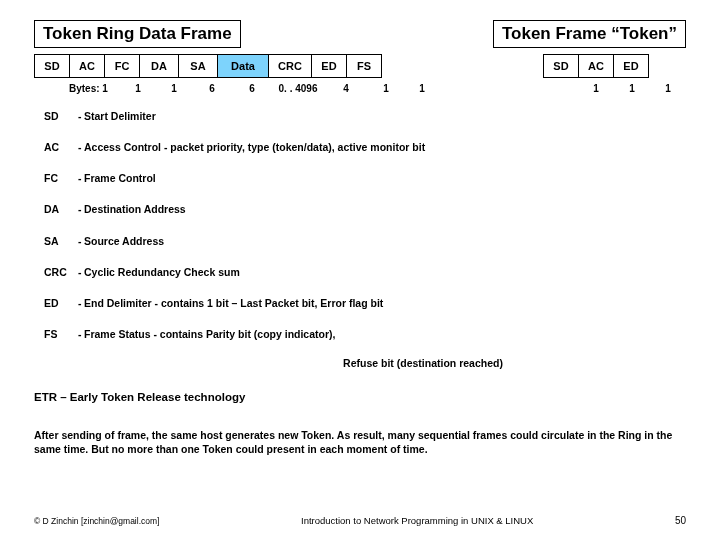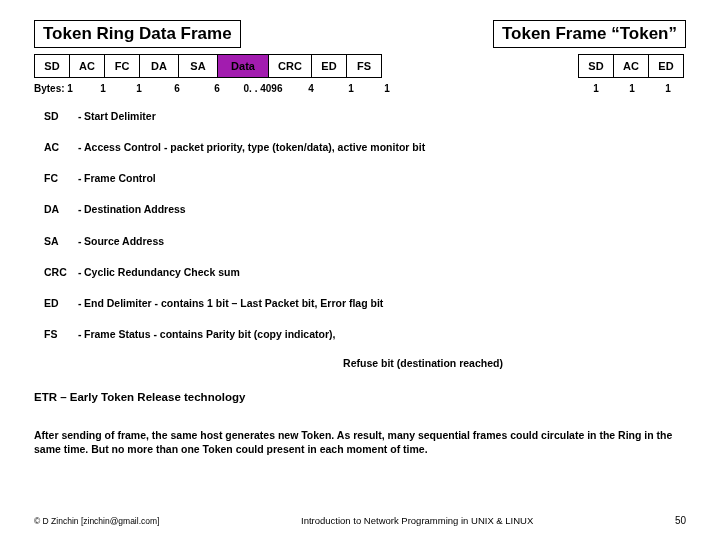--- a/index.html
+++ b/index.html
@@ -42,25 +42,26 @@
   }
   .frame-tbl td {
     border: 1.5px solid #000;
     font-weight: bold;
     font-size: 11px;
     text-align: center;
     height: 18px;
     padding: 2px 0;
   }
   .frame-tbl .data-cell {
-    background: #a21caf;
+    background: #7dd3fc;
   }
   .bytes-tbl {
     border-collapse: collapse;
     margin-top: 2px;
+    margin-left: 35px;
   }
   .bytes-tbl td {
     font-size: 10px;
     font-weight: bold;
     text-align: center;
     height: 14px;
   }
   .defs {
     margin-top: 14px;
     margin-left: 10px;

